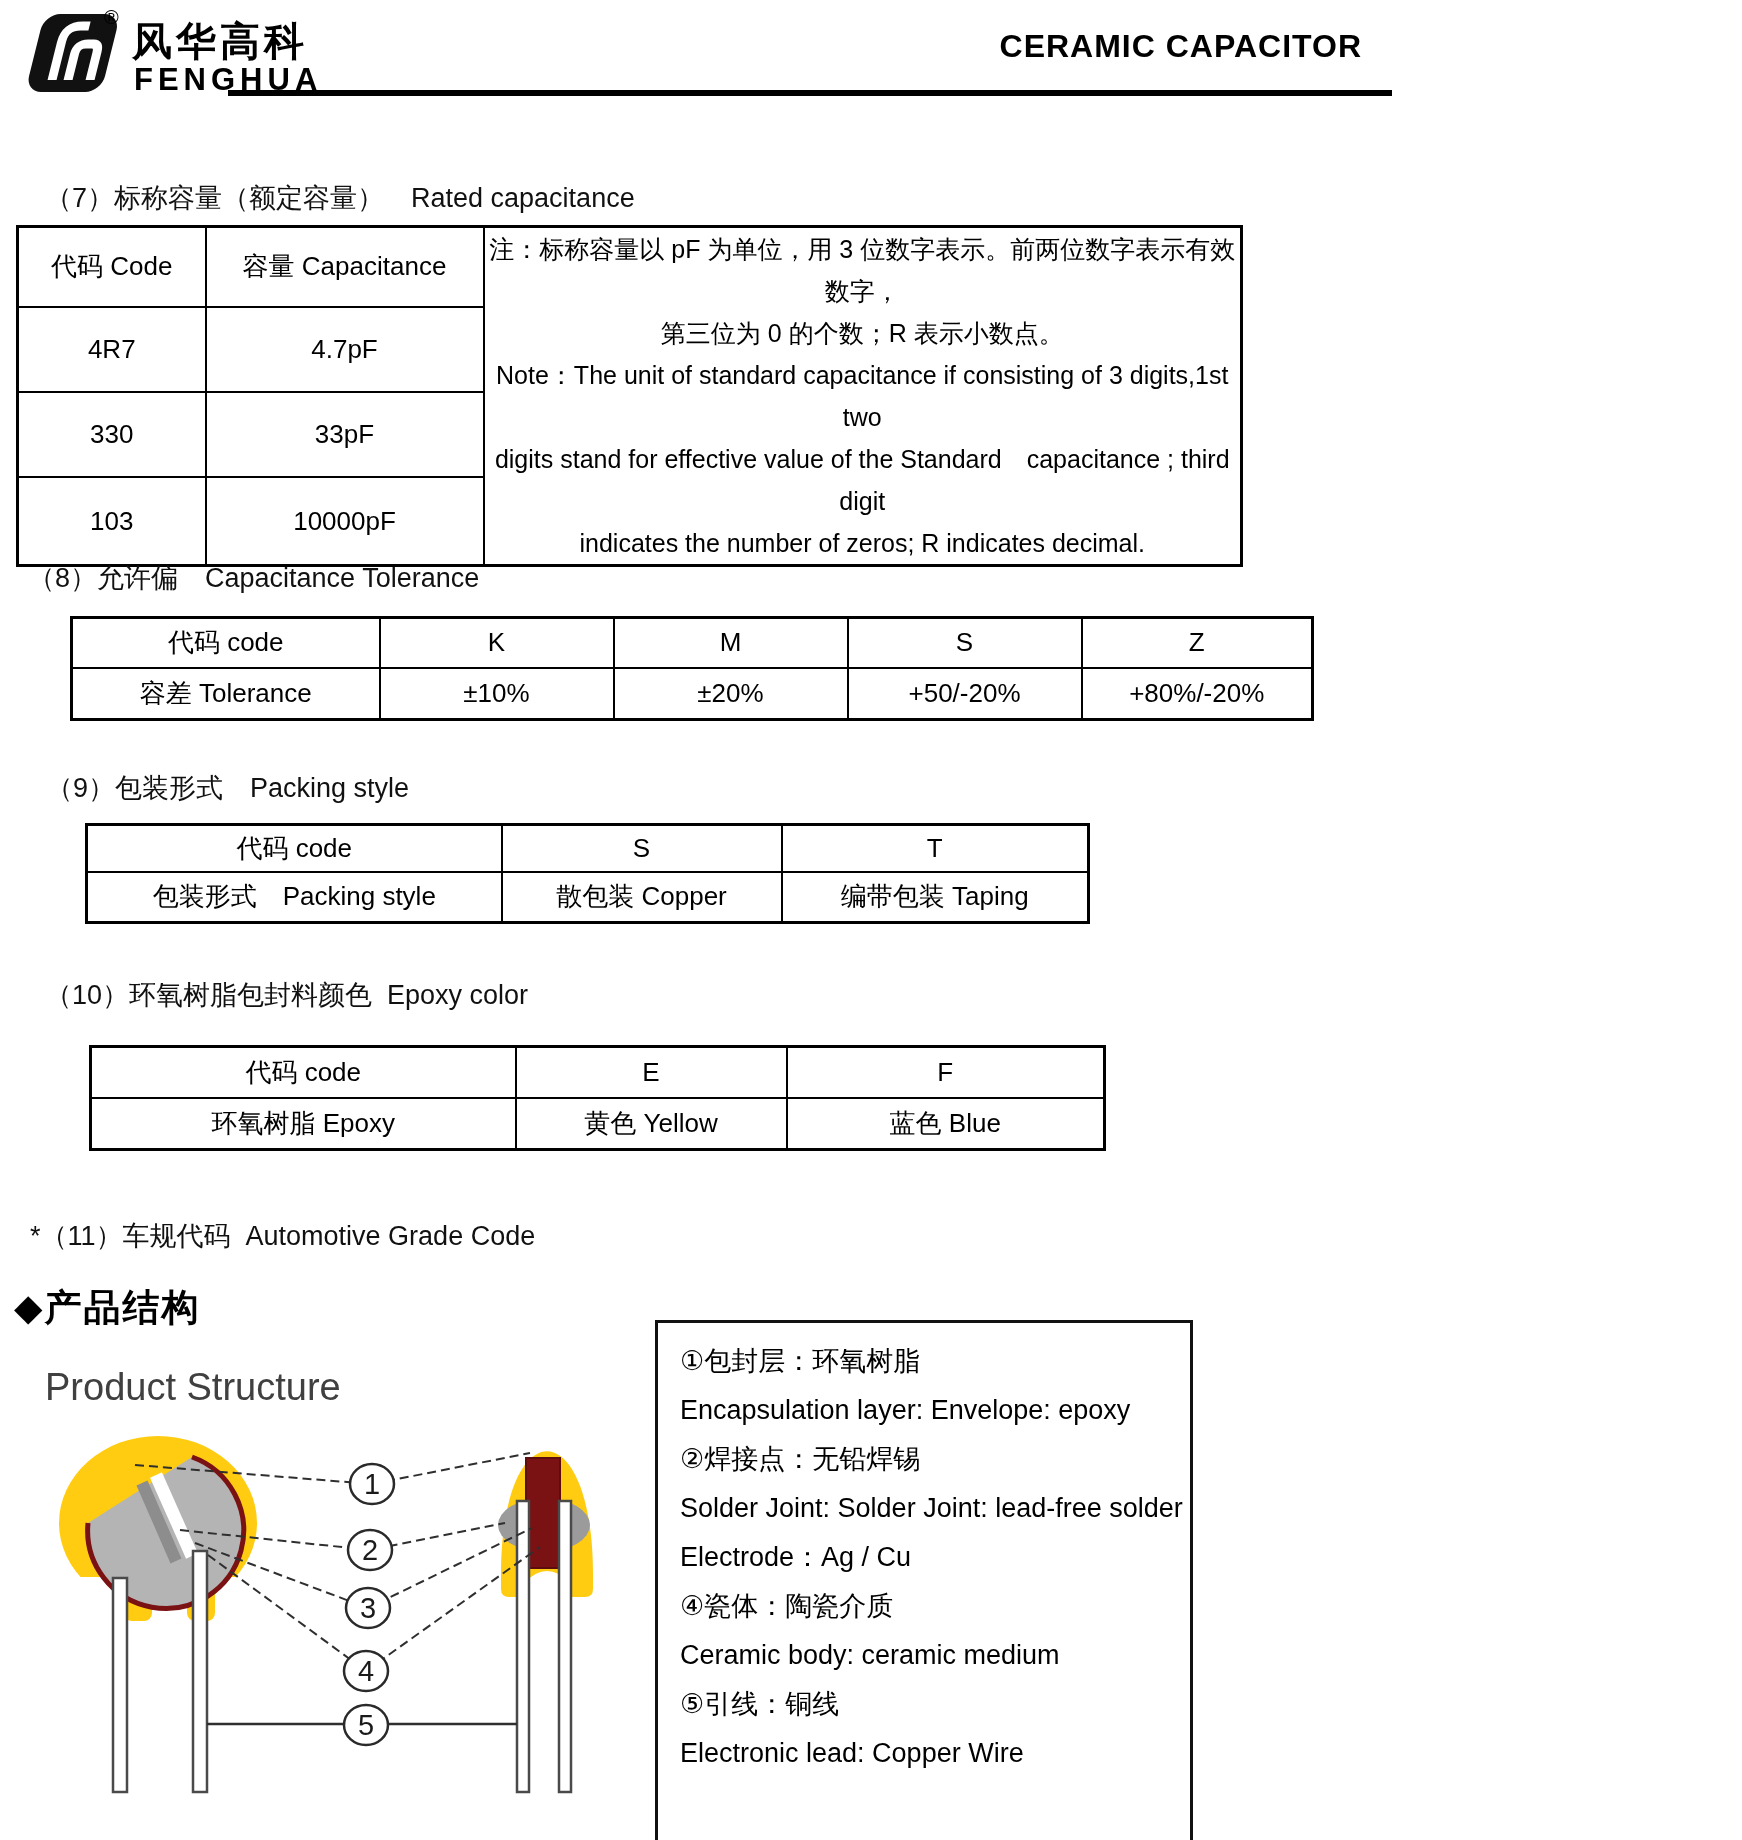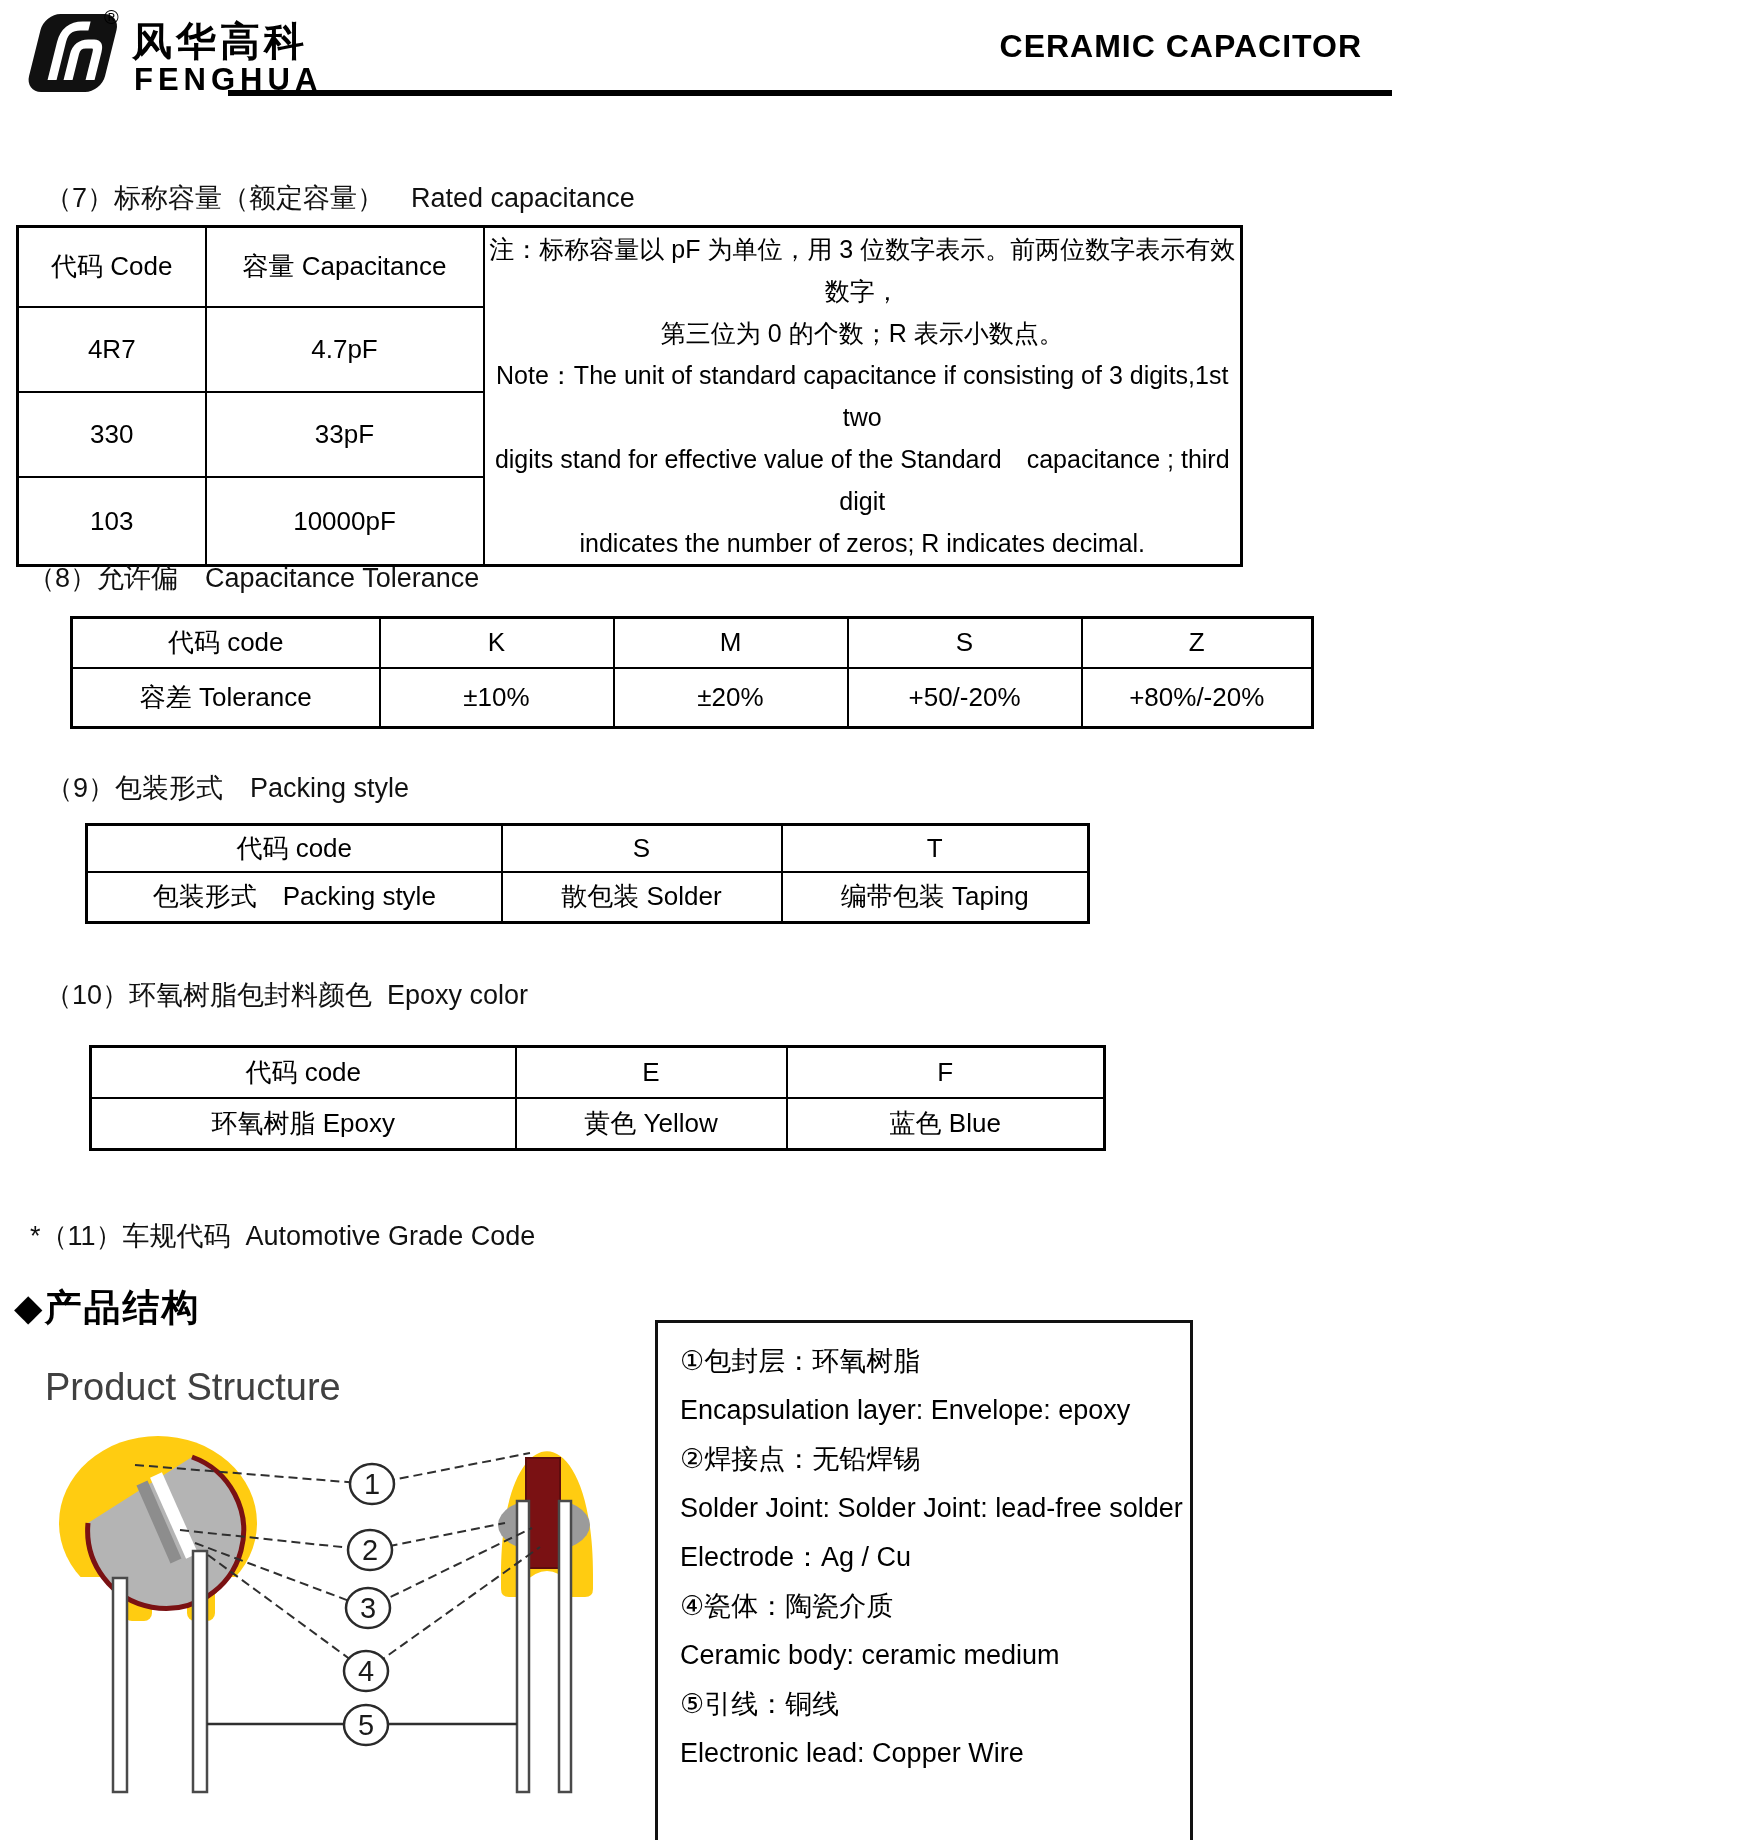--- a/index.html
+++ b/index.html
@@ -105,21 +105,21 @@
         <col style="width:231px">
       </colgroup>
     <tbody>
         <tr style="height:50px">
       <td class="pre">代码 code</td>
       <td>K</td>
       <td>M</td>
       <td>S</td>
       <td>Z</td>
     </tr>
-    <tr style="height:60px">
+    <tr style="height:52px">
       <td class="pre">容差 Tolerance</td>
       <td>±10%</td>
       <td>±20%</td>
       <td>+50/-20%</td>
       <td>+80%/-20%</td>
     </tr>
   </tbody>
     </table>
 
   <div class="h pre" style="left:30px;top:770px;margin-left:16px;">（9）包装形式　Packing style</div>
@@ -131,21 +131,21 @@
         <col style="width:307px">
       </colgroup>
     <tbody>
         <tr style="height:47px">
       <td class="pre">代码 code</td>
       <td>S</td>
       <td>T</td>
     </tr>
     <tr style="height:51px">
       <td class="pre">包装形式　Packing style</td>
-      <td>散包装 Solder</td>
+      <td>散包装 Copper</td>
       <td>编带包装 Taping</td>
     </tr>
   </tbody>
     </table>
 
   <div class="h pre" style="left:45px;top:977px;">（10）环氧树脂包封料颜色  Epoxy color</div>
 
   <table class="tbl" style="left:89px;top:1045px;width:1014px;">
     <colgroup>
         <col style="width:425px">

